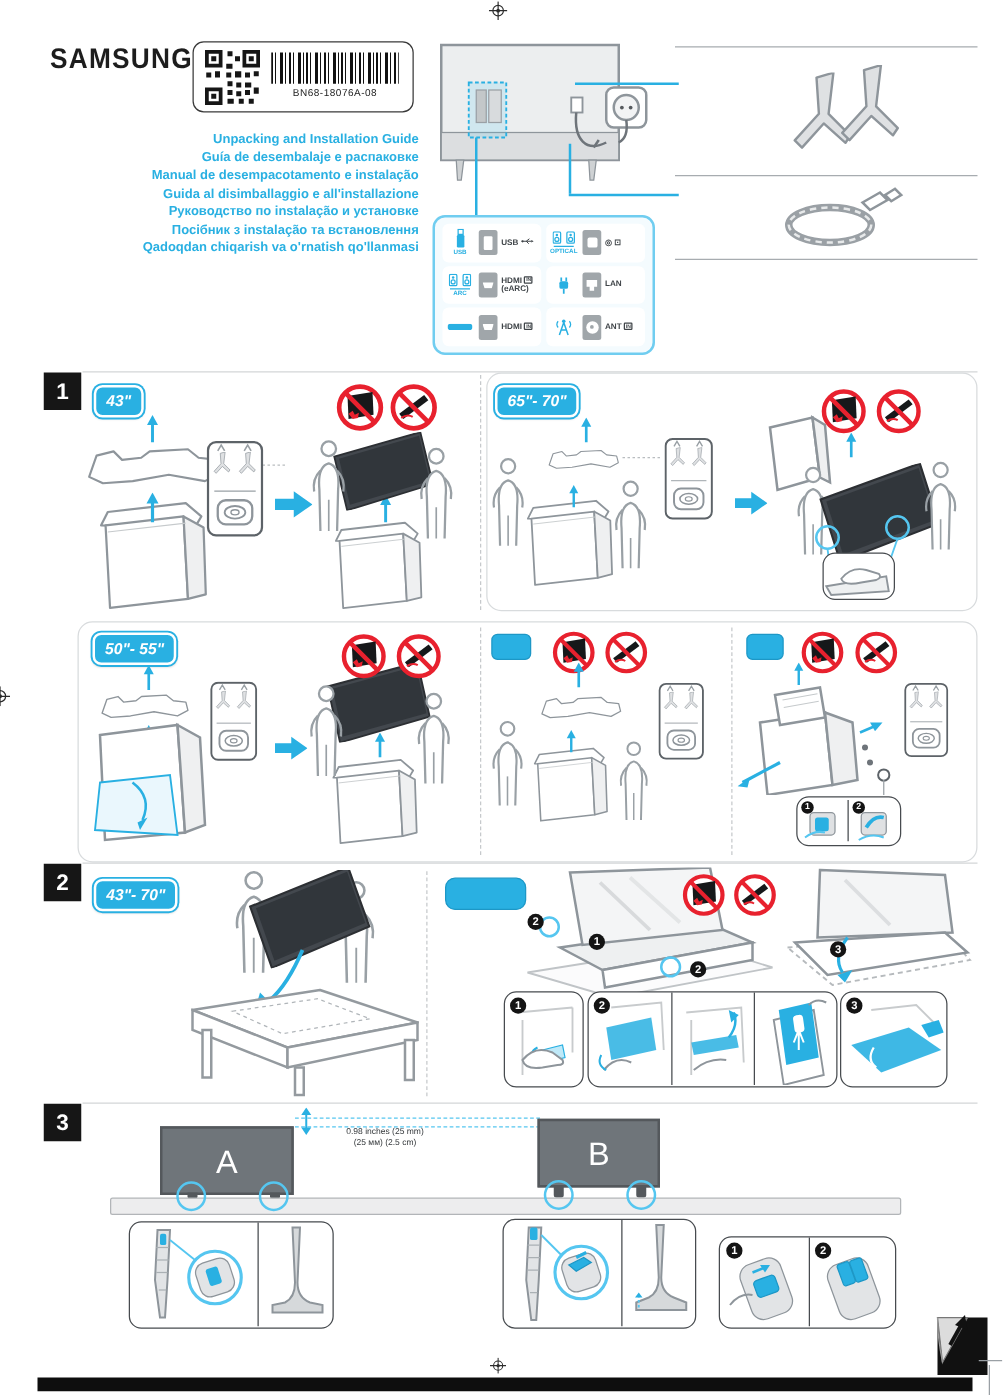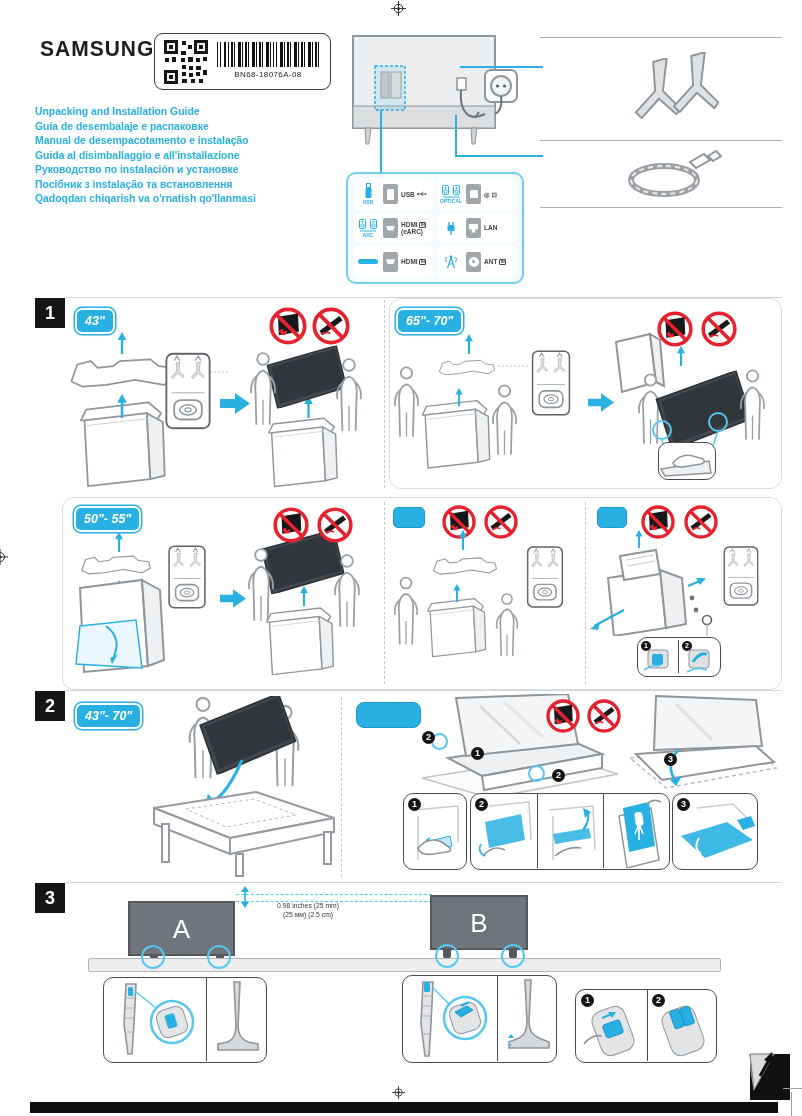--- a/index.html
+++ b/index.html
@@ -16,21 +16,21 @@
   .szbadge{position:absolute;background:var(--cy);color:#fff;font:italic bold 12.5px/1 "Liberation Sans",sans-serif;
            padding:5px 8px 4px;border-radius:7px;border:2px solid #fff;
            box-shadow:0 0 0 1.5px var(--cy),0 1px 2px rgba(0,0,0,.2);white-space:nowrap;}
   .szblank{position:absolute;background:var(--cy);border-radius:5px;border:1.5px solid #1d97c6;}
   .stepc{position:absolute;width:13px;height:13px;border-radius:50%;background:#141414;color:#fff;
          font:bold 9px/13px "Liberation Sans",sans-serif;text-align:center;z-index:5;}
   .stepc.small{width:10px;height:10px;font:bold 7px/10px "Liberation Sans",sans-serif;}
   .circ-cy{position:absolute;border:2.5px solid #55c6f0;border-radius:50%;box-sizing:border-box;z-index:4;}
   .cyline{position:absolute;background:var(--cy);}
   .hline{position:absolute;height:1px;background:#a7acb0;}
-  .titles{position:absolute;left:35px;top:105px;width:300px;text-align:left;
+  .titles{position:absolute;left:35px;top:105px;width:300px;text-align:right;
           color:var(--cy);font-weight:bold;font-size:10.4px;line-height:14.55px;}
   .logo{position:absolute;left:40px;top:36px;font-weight:bold;font-size:21px;letter-spacing:1px;
         color:#1d1d1d;transform:scaleY(1.08);}
   .ports{position:absolute;left:346px;top:172px;width:178px;height:112px;border:2px solid #70cdf0;
          border-radius:10px;background:#f4fbfe;display:flex;gap:4px;padding:5px 6px;box-sizing:border-box;}
   .pcol{flex:1;display:flex;flex-direction:column;gap:3px;}
   .prow{flex:1;display:flex;align-items:center;gap:3px;background:#fff;border-radius:5px;padding:1px 2px;}
   .picon{width:24px;display:flex;flex-direction:column;align-items:center;justify-content:center;}
   .pcap{font-size:5px;font-weight:bold;color:var(--cy);line-height:5px;margin-top:1px;}
   .psq{width:15px;height:20px;background:#a0a6aa;border-radius:2px;display:flex;align-items:center;justify-content:center;flex:none;}
@@ -164,21 +164,21 @@
     </svg>
     <div class="abs barcode" style="left:62px;top:8px"></div>
     <div class="abs" style="left:62px;top:36px;width:102px;text-align:center;font-size:8px;color:#222;letter-spacing:.4px">BN68-18076A-08</div>
   </div>
 
   <div class="titles">
     <div>Unpacking and Installation Guide</div>
     <div>Guía de desembalaje e распаковке</div>
     <div>Manual de desempacotamento e instalação</div>
     <div>Guida al disimballaggio e all'installazione</div>
-    <div>Руководство по instalación и установке</div>
+    <div>Руководство по instalação и установке</div>
     <div>Посібник з instalação та встановлення</div>
     <div>Qadoqdan chiqarish va o'rnatish qo'llanmasi</div>
   </div>
 
   <svg class="abs" style="left:345px;top:26px" width="196" height="142" viewBox="0 0 196 142">
     <rect x="8" y="10" width="142" height="92" fill="#eceeef" stroke="#8e959b" stroke-width="2"></rect>
     <rect x="8" y="80" width="142" height="22" fill="#dcdee0" stroke="#8e959b" stroke-width="1"></rect>
     <polygon points="20,102 26,102 24,118 21,118" fill="#cfd2d4" stroke="#8e959b"></polygon>
     <polygon points="126,102 132,102 130,118 127,118" fill="#cfd2d4" stroke="#8e959b"></polygon>
     <rect x="30" y="40" width="30" height="44" fill="rgba(85,198,240,.18)" stroke="#29b0e2" stroke-width="1.5" stroke-dasharray="3,2"></rect>

